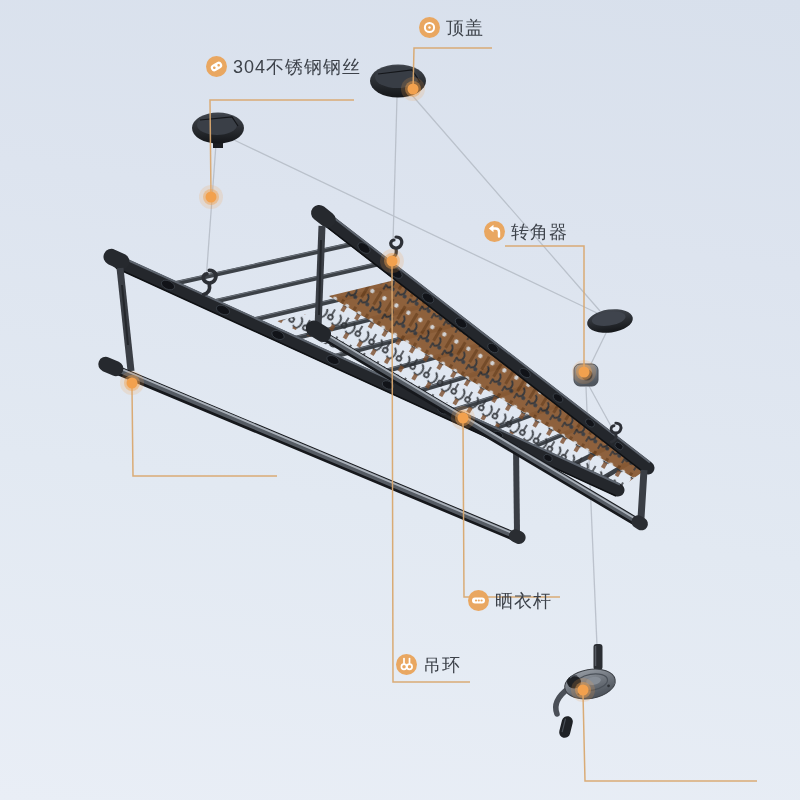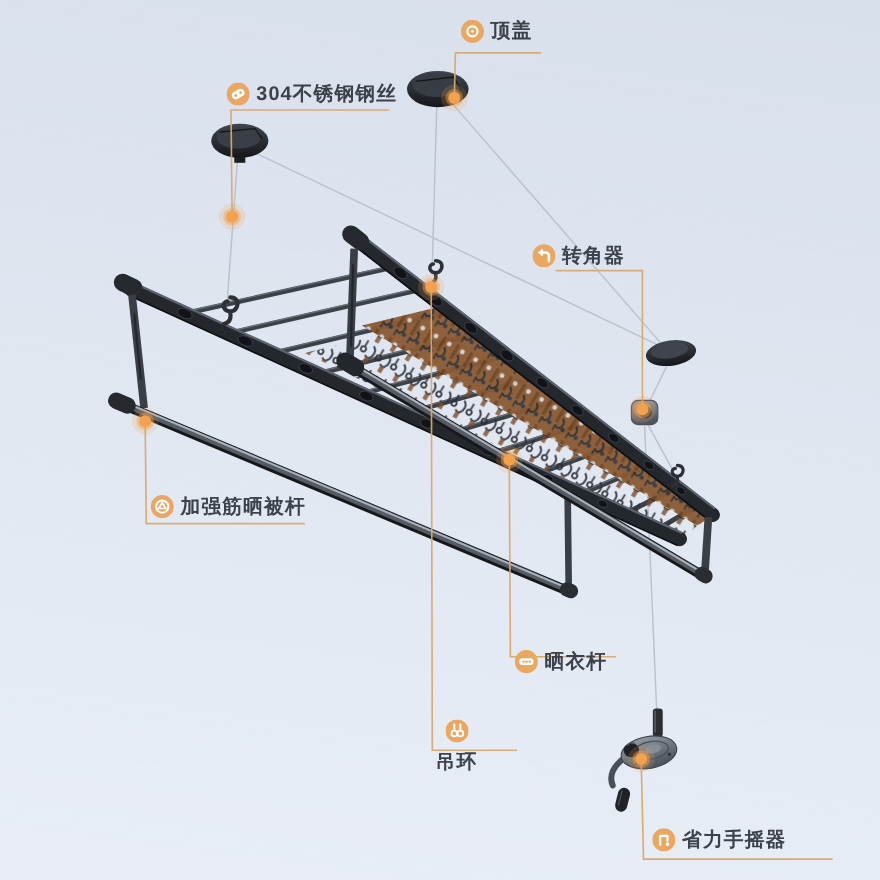--- a/index.html
+++ b/index.html
@@ -3,22 +3,22 @@
 <meta charset="utf-8">
 <style>
   html,body{margin:0;padding:0;}
   .stage{
     position:relative;width:800px;height:800px;overflow:hidden;
     background:linear-gradient(188deg,#d8e0ec 0%,#dde4ef 30%,#e2e9f2 62%,#e9eef6 100%);
     font-family:"Liberation Sans","DejaVu Sans",sans-serif;
   }
   .scene{position:absolute;left:0;top:0;}
   .label{
-    position:absolute;display:flex;align-items:center;gap:6px;
-    height:22px;z-index:3;white-space:nowrap;font-weight:bold;
+    position:absolute;display:flex;gap:6px;
+    height:22px;z-index:3;white-space:nowrap;
   }
   .label .txt{
     font-size:18px;line-height:22px;color:#3d424a;letter-spacing:1px;
   }
   .ic{display:block;flex:0 0 auto;}
 </style>
 </head>
 <body>
 
 <div class="stage">
@@ -258,78 +258,60 @@
 
   <div class="label" style="left:419px;top:17px;">
     <svg class="ic" width="21" height="21" viewBox="0 0 21 21">
       <circle cx="10.5" cy="10.5" r="10.5" fill="#e9a761"></circle>
       <circle cx="10.5" cy="10.5" r="4.6" fill="none" stroke="#fff" stroke-width="2"></circle>
       <circle cx="10.5" cy="10.5" r="1.2" fill="#fff"></circle>
     </svg>
     <span class="txt">顶盖</span>
   </div>
 
-  <div class="label" style="left:206px;top:74px;">
+  <div class="label" style="left:206px;top:56px;">
     <svg class="ic" width="21" height="21" viewBox="0 0 21 21">
       <circle cx="10.5" cy="10.5" r="10.5" fill="#e9a761"></circle>
       <g transform="rotate(-30 10.5 10.5)">
         <rect x="4.5" y="7" width="12" height="7" rx="3.5" fill="#fff"></rect>
         <circle cx="8" cy="10.5" r="1.3" fill="#e9a761"></circle>
         <circle cx="13" cy="10.5" r="1.3" fill="#e9a761"></circle>
       </g>
     </svg>
     <span class="txt">304不锈钢钢丝</span>
   </div>
 
   <div class="label" style="left:484px;top:221px;">
     <svg class="ic" width="21" height="21" viewBox="0 0 21 21">
       <circle cx="10.5" cy="10.5" r="10.5" fill="#e9a761"></circle>
       <path d="M15,15.5 V11 Q15,7.5 11.5,7.5 H8.5" fill="none" stroke="#fff" stroke-width="2.4" stroke-linecap="round"></path>
       <path d="M9.5,3.8 L4.8,7.5 L9.5,11.2 Z" fill="#fff"></path>
     </svg>
     <span class="txt">转角器</span>
   </div>
 
-  <div class="label" style="left:137px;top:449px;">
-    <svg class="ic" width="21" height="21" viewBox="0 0 21 21">
-      <circle cx="10.5" cy="10.5" r="10.5" fill="#e9a761"></circle>
-      <circle cx="10.5" cy="10.5" r="5.6" fill="none" stroke="#fff" stroke-width="1.8"></circle>
-      <path d="M10.5,6.8 L13.7,12.3 H7.3 Z" fill="none" stroke="#fff" stroke-width="1.5" stroke-linejoin="round"></path>
-    </svg>
-    <span class="txt">加强筋晒被杆</span>
-  </div>
 
   <div class="label" style="left:468px;top:590px;">
     <svg class="ic" width="21" height="21" viewBox="0 0 21 21">
       <circle cx="10.5" cy="10.5" r="10.5" fill="#e9a761"></circle>
       <rect x="4" y="7.5" width="13" height="6" rx="3" fill="#fff"></rect>
       <circle cx="8" cy="10.5" r="1.1" fill="#e9a761"></circle>
       <circle cx="10.8" cy="10.5" r="1.1" fill="#e9a761"></circle>
       <circle cx="13.6" cy="10.5" r="1.1" fill="#e9a761"></circle>
     </svg>
     <span class="txt">晒衣杆</span>
   </div>
 
-  <div class="label" style="left:396px;top:654px;flex-direction:column;">
+  <div class="label" style="left:396px;top:654px;">
     <svg class="ic" width="21" height="21" viewBox="0 0 21 21">
       <circle cx="10.5" cy="10.5" r="10.5" fill="#e9a761"></circle>
       <g stroke="#fff" stroke-width="1.7" fill="none" stroke-linecap="round">
         <path d="M8,4.5 v5"></path>
           <circle cx="8" cy="12.8" r="2.6"></circle>
         <path d="M13.5,4.5 v5"></path>
           <circle cx="13.5" cy="12.8" r="2.6"></circle>
       </g>
     </svg>
     <span class="txt">吊环</span>
   </div>
 
-  <div class="label" style="left:593px;top:752px;">
-    <svg class="ic" width="21" height="21" viewBox="0 0 21 21">
-      <circle cx="10.5" cy="10.5" r="10.5" fill="#e9a761"></circle>
-      <g stroke="#fff" stroke-width="2" fill="none" stroke-linecap="round">
-        <path d="M7.2,15 V6.8 h6.6 v4.5"></path>
-      </g>
-      <circle cx="13.8" cy="14.3" r="1.7" fill="#fff"></circle>
-    </svg>
-    <span class="txt">省力手摇器</span>
-  </div>
 
 </div>
 
 </body></html>

